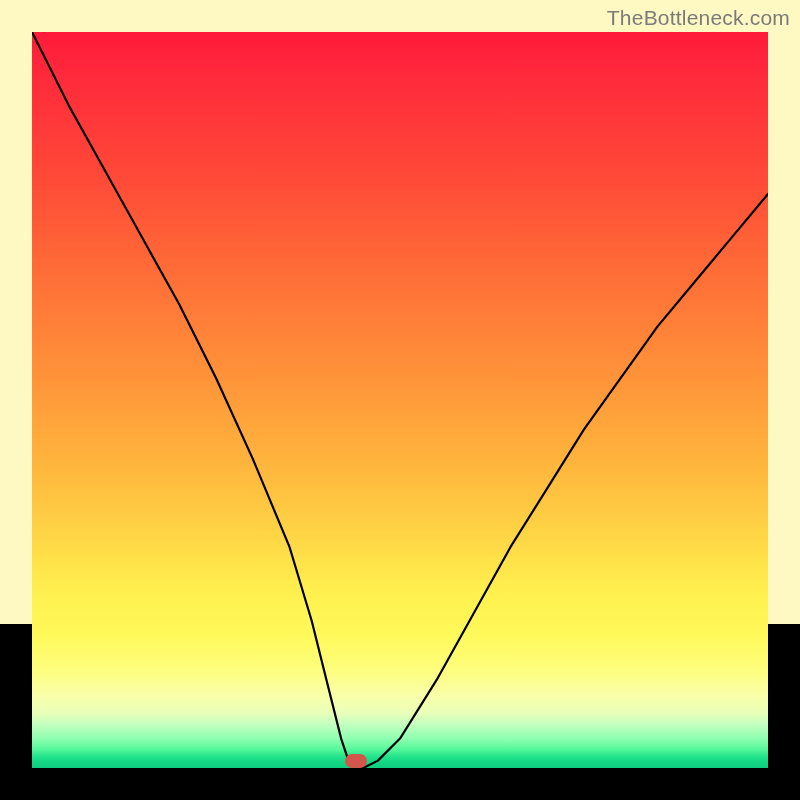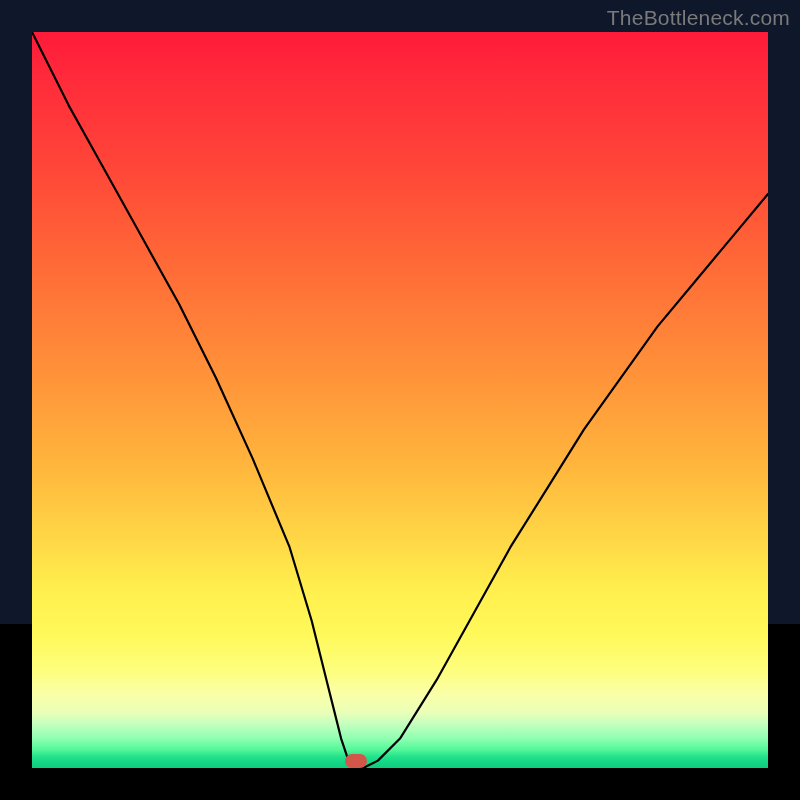--- a/index.html
+++ b/index.html
@@ -10,21 +10,21 @@
     background: #000;
     overflow: hidden;
     font-family: Arial, Helvetica, sans-serif;
   }
   .frame {
     position: absolute;
     top: 0;
     left: 0;
     width: 800px;
     height: 624px;
-    background: #0f172a;
+    background: #fef9c3;
   }
   .plot {
     position: absolute;
     top: 32px;
     left: 32px;
     width: 736px;
     height: 736px;
     overflow: hidden;
   }
   .gradient {

